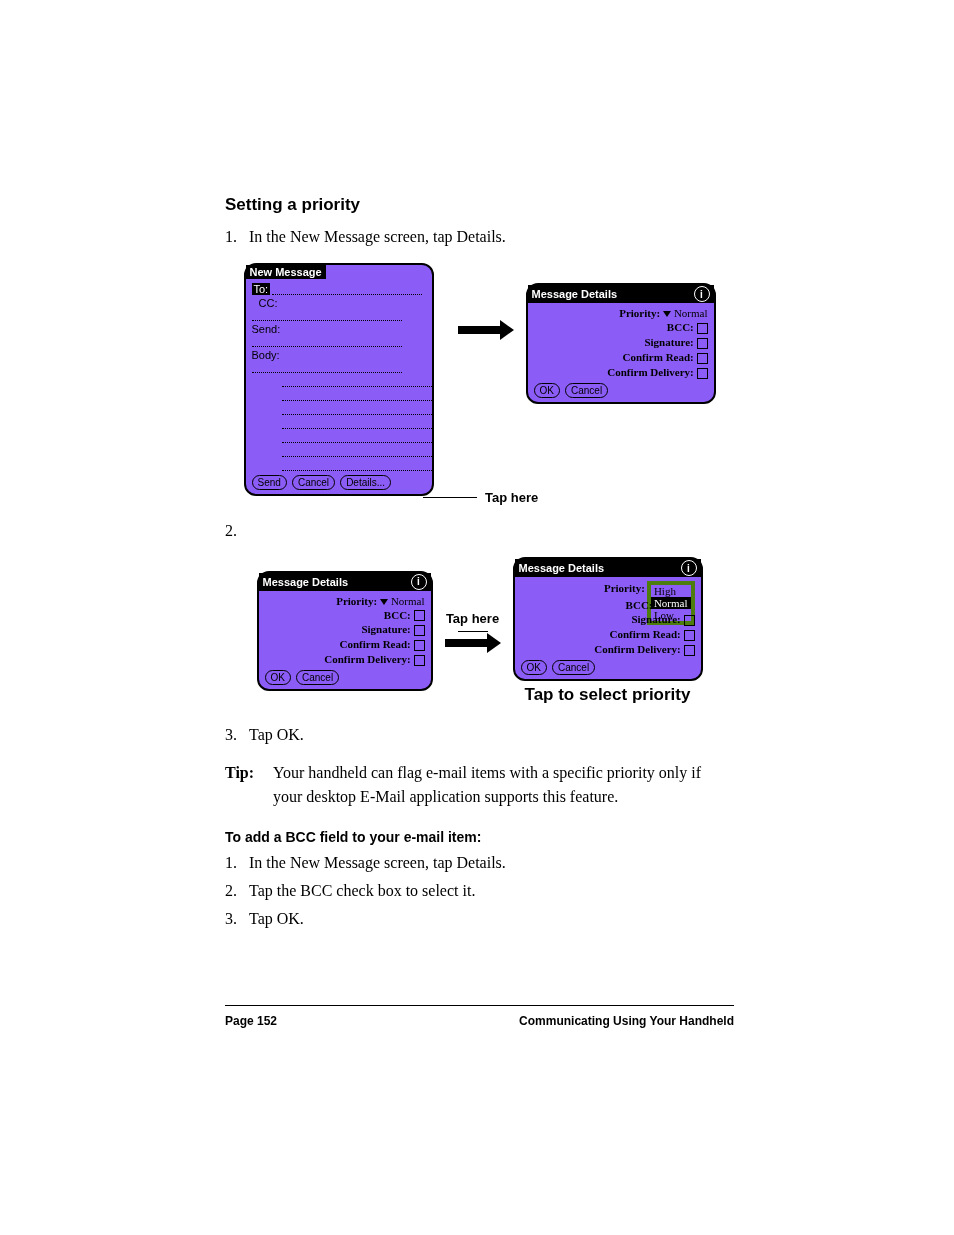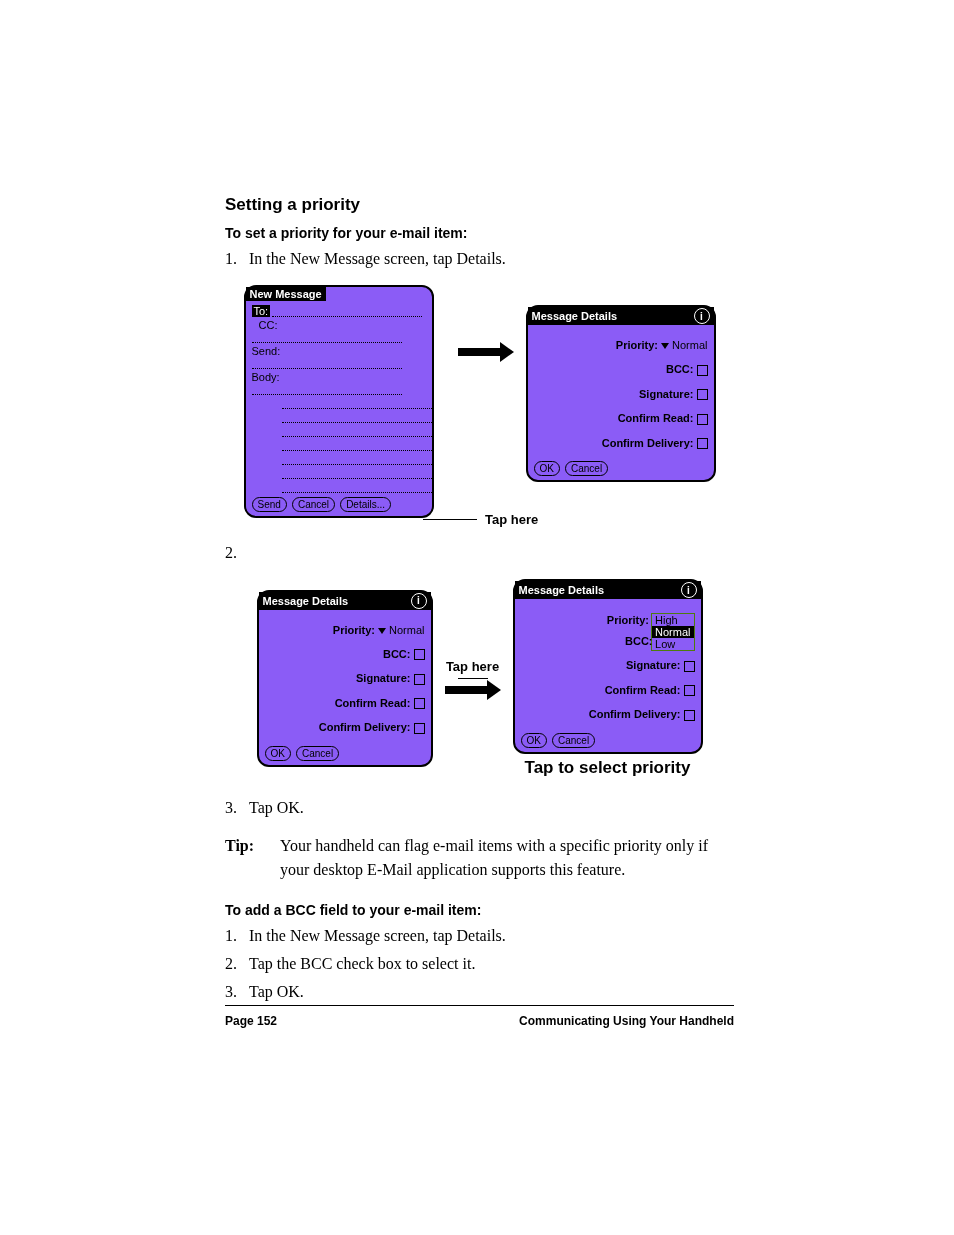--- a/index.html
+++ b/index.html
@@ -21,45 +21,45 @@
   }
   h3{
     font-family:Arial,Helvetica,sans-serif;
     font-weight:bold;
     font-size:14px;
     margin:0 0 6px 0;
   }
   ol{margin:0 0 14px 0;padding:0;list-style:none;}
   ol li{font-size:16px;line-height:1.5;margin-bottom:4px;display:flex;}
   ol li .num{width:24px;flex:0 0 24px;}
-  .tip{font-size:16px;line-height:1.5;margin-bottom:20px;display:flex;gap:7px;}
+  .tip{font-size:16px;line-height:1.5;margin-bottom:20px;display:flex;}
   .tip .lbl{font-weight:bold;width:48px;flex:0 0 48px;}
   .figrow{display:flex;align-items:center;justify-content:center;margin:8px 0 18px 0;gap:12px;}
   .figcol{display:flex;flex-direction:column;align-items:center;}
   .arrow-lbl{font-family:Arial,Helvetica,sans-serif;font-weight:bold;font-size:13px;}
   .caption{font-family:Arial,Helvetica,sans-serif;font-weight:bold;font-size:17px;text-align:center;margin-top:4px;}
   
   .palm{
     border:2px solid #000;border-radius:12px;
     font-family:Arial,Helvetica,sans-serif;font-size:11px;
     background:#8b5cf6;
   }
   .palm-title{background:#000;color:#fff;font-weight:bold;padding:1px 4px;display:flex;justify-content:space-between;align-items:center;}
   .palm-tab{background:#000;color:#fff;font-weight:bold;padding:1px 4px;display:inline-block;}
   .info{width:14px;height:14px;border-radius:50%;border:1.5px solid #fff;display:flex;align-items:center;justify-content:center;font-weight:bold;font-size:10px;}
   .palm-body{padding:2px 6px 4px 6px;}
   .dotted{margin:2px 0;}
   .dotted .dots{display:inline-block;border-bottom:1px dotted #000;height:8px;vertical-align:bottom;}
   .pbtn{border:1px solid #000;border-radius:8px;padding:0 5px;font-size:10px;display:inline-block;margin-right:2px;line-height:13px;}
   .chk{display:inline-block;width:9px;height:9px;border:1.5px solid #000;vertical-align:middle;}
   .drop{display:inline-block;width:0;height:0;border-left:4px solid transparent;border-right:4px solid transparent;border-top:6px solid #000;vertical-align:middle;margin-right:3px;}
-  .row{text-align:right;margin:12px 0;}
+  .row{text-align:right;margin:2px 0;font-family:Liberation Serif, serif;}
   .row b{font-weight:bold;}
   .btnrow{margin-top:4px;}
-  .picklist{display:inline-block;border:1px solid #4d7c0f;text-align:left;vertical-align:top;}
+  .picklist{display:inline-block;border:4px solid #4d7c0f;text-align:left;vertical-align:top;}
   .picklist div{padding:0 3px;}
   .picklist .sel{background:#000;color:#fff;}
   
   .arrow{position:relative;width:56px;height:14px;}
   .arrow .shaft{position:absolute;left:0;top:3px;width:42px;height:8px;background:#000;}
   .arrow .head{position:absolute;left:42px;top:-3px;width:0;height:0;border-top:10px solid transparent;border-bottom:10px solid transparent;border-left:14px solid #000;}
   .tapline{font-family:Arial,Helvetica,sans-serif;font-weight:bold;font-size:13px;}
   .tapwrap{display:flex;align-items:center;gap:8px;margin-left:12px;}
   
   .footer{
@@ -68,21 +68,20 @@
     font-family:Arial,Helvetica,sans-serif;font-weight:bold;font-size:12px;
     display:flex;justify-content:space-between;
   }
 </style>
 </head>
 <body>
 
 <div class="page">
 
   <h2>Setting a priority</h2>
-  <h3>To set a priority for your e-mail item:</h3>
   <ol>
     <li>
         <span class="num">1.</span>
         <span>In the New Message screen, tap Details.</span>
       </li>
   </ol>
 
   <div class="figrow" style="align-items:flex-start;">
     <div class="figcol" style="align-items:flex-start;">
 

